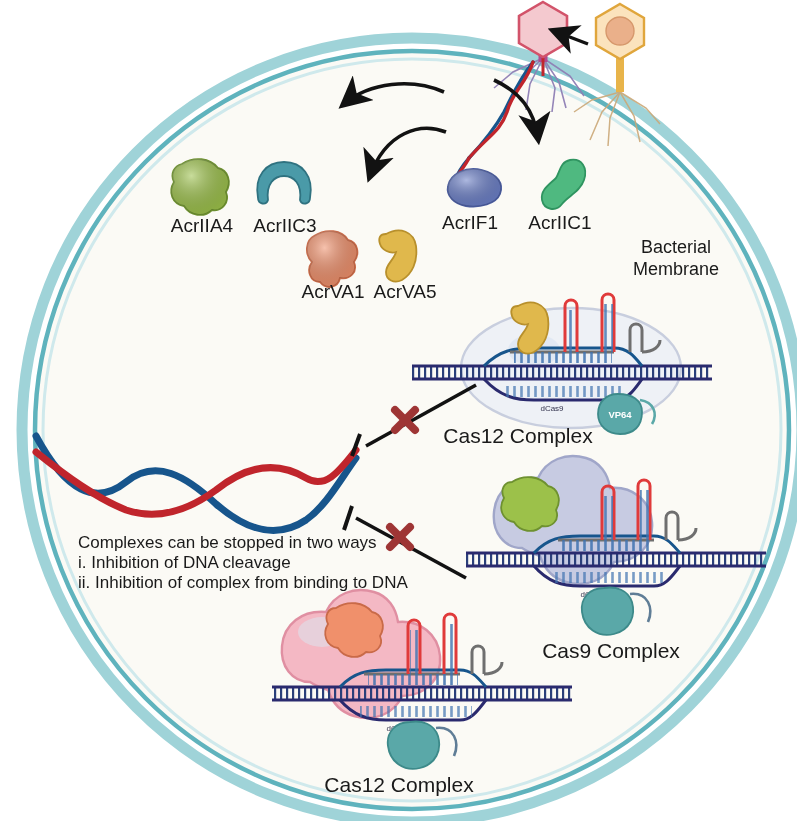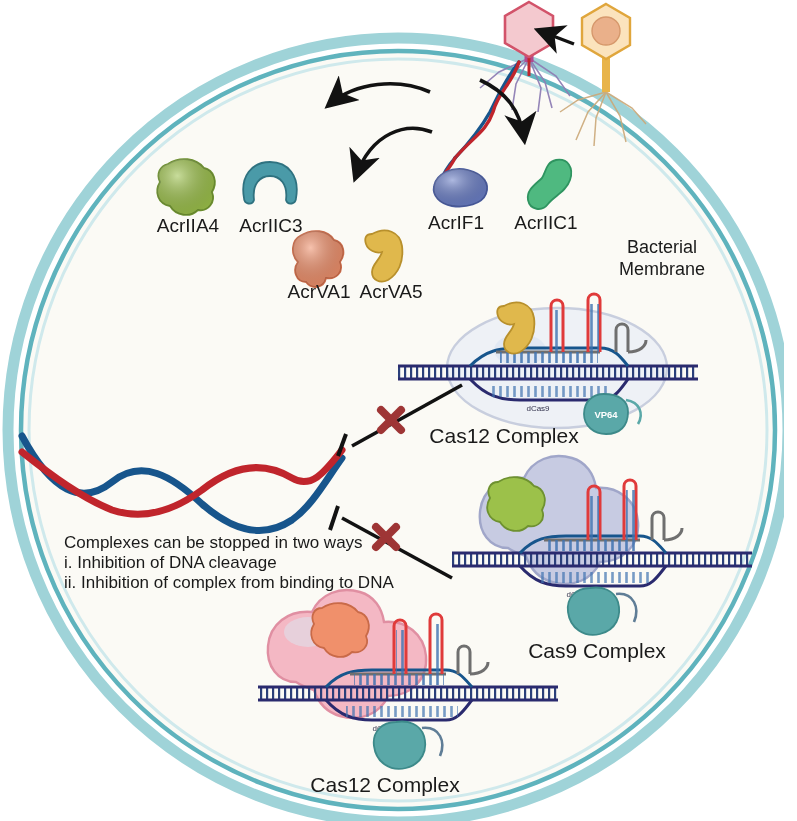--- a/index.html
+++ b/index.html
@@ -1,17 +1,17 @@
 <!DOCTYPE html>
 <html><head>
 <meta charset="utf-8">
 <style>
   html,body{margin:0;padding:0;background:#ffffff;}
   body{font-family:"Liberation Sans",sans-serif;}
-  #stage{position:relative;width:784px;height:821px;background:#ffffff;overflow:hidden;}
+  #stage{position:relative;width:784px;height:821px;background:#ffffff;overflow:hidden;margin-left:14px;}
   svg#fig{position:absolute;left:0;top:0;width:797px;height:821px;}
   .lbl{font-family:"Liberation Sans",sans-serif;fill:#1a1a1a;}
   .acr-lbl{font-size:19px;}
   .cplx-lbl{font-size:21px;}
   .memb-lbl{font-size:18px;}
   .body-txt{font-size:17px;}
   .tiny-lbl{font-size:8px;fill:#33334d;}
   .vp-lbl{font-size:9.5px;fill:#ffffff;font-weight:bold;}
 </style>
 </head>

